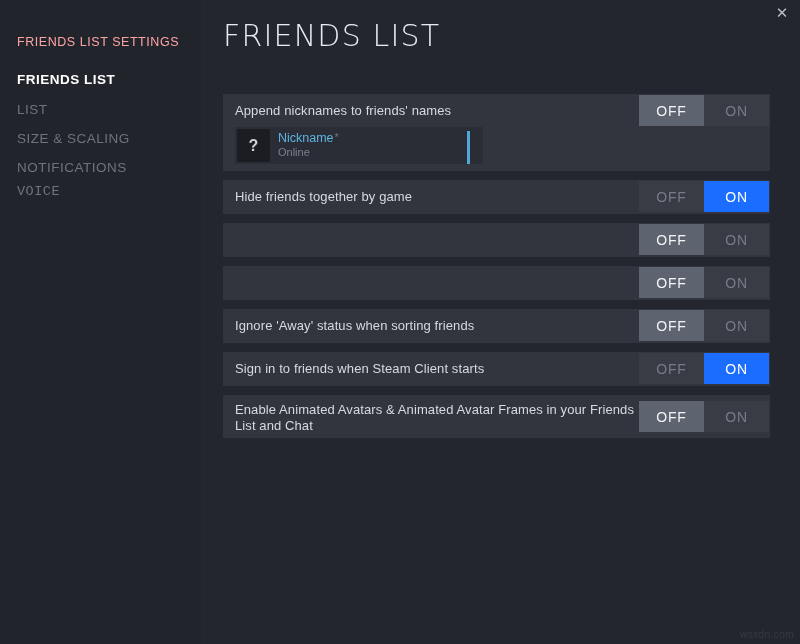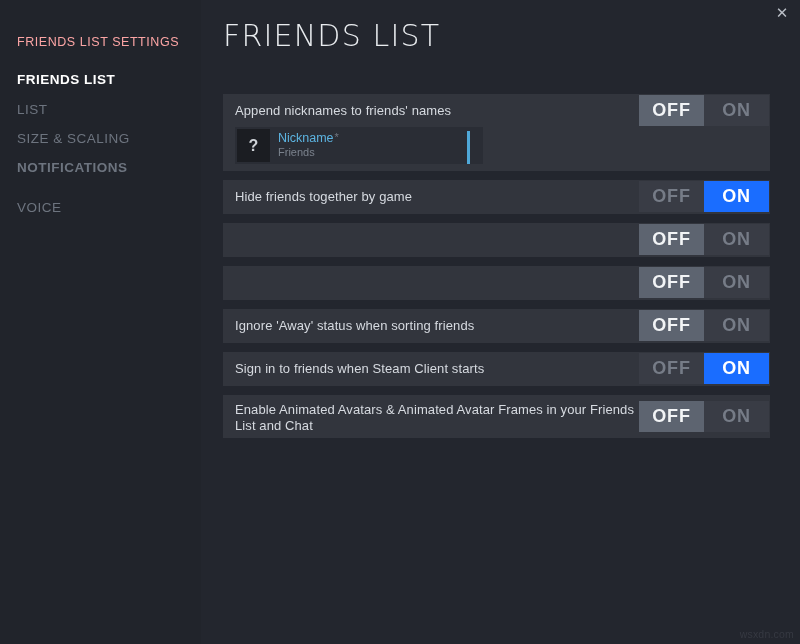--- a/index.html
+++ b/index.html
@@ -48,22 +48,22 @@
     font-weight: 400;
   }
   .side-item.active {
     color: #ffffff;
     font-weight: bold;
   }
 
   .side-item.i0 { top: 72px; }
   .side-item.i1 { top: 102px; }
   .side-item.i2 { top: 131px; }
-  .side-item.i3 { top: 160px; font-weight: bold; }
-  .side-item.i4 { top: 200px; }
+  .side-item.i3 { top: 160px; }
+  .side-item.i4 { top: 184px; font-family: Liberation Mono, monospace; }
 
   
   #main {
     position: absolute;
     left: 201px; top: 0;
     width: 599px;
     height: 644px;
     background: #23262e;
   }
 
@@ -138,22 +138,22 @@
     height: 31px;
     cursor: pointer;
   }
   .row.two-line .toggle { top: 6px; }
 
   .toggle .half {
     flex: 1;
     display: flex;
     align-items: center;
     justify-content: center;
-    font-size: 18px;
-    font-weight: bold;
+    font-size: 14px;
+    font-weight: normal;
     letter-spacing: 0.8px;
     background: #393c45;
     color: #767c87;
   }
 
   .toggle .half.sel-off {
     background: #5d6470;
     color: #f2f4f6;
   }
   .toggle .half.sel-on {
@@ -254,21 +254,21 @@
       <div class="toggle">
         <div class="half sel-off">OFF</div>
         <div class="half">ON</div>
       </div>
 
       <div class="nick-card">
         <div class="nick-avatar">?</div>
         <div class="nick-name">
           <span>Nickname</span><span class="nick-star">*</span>
         </div>
-        <div class="nick-status">Friends</div>
+        <div class="nick-status">Online</div>
         <div class="nick-caret"></div>
       </div>
     </div>
 
     <div class="row">
       <div class="row-label">Hide friends together by game</div>
       <div class="toggle">
         <div class="half">OFF</div>
         <div class="half sel-on">ON</div>
       </div>

